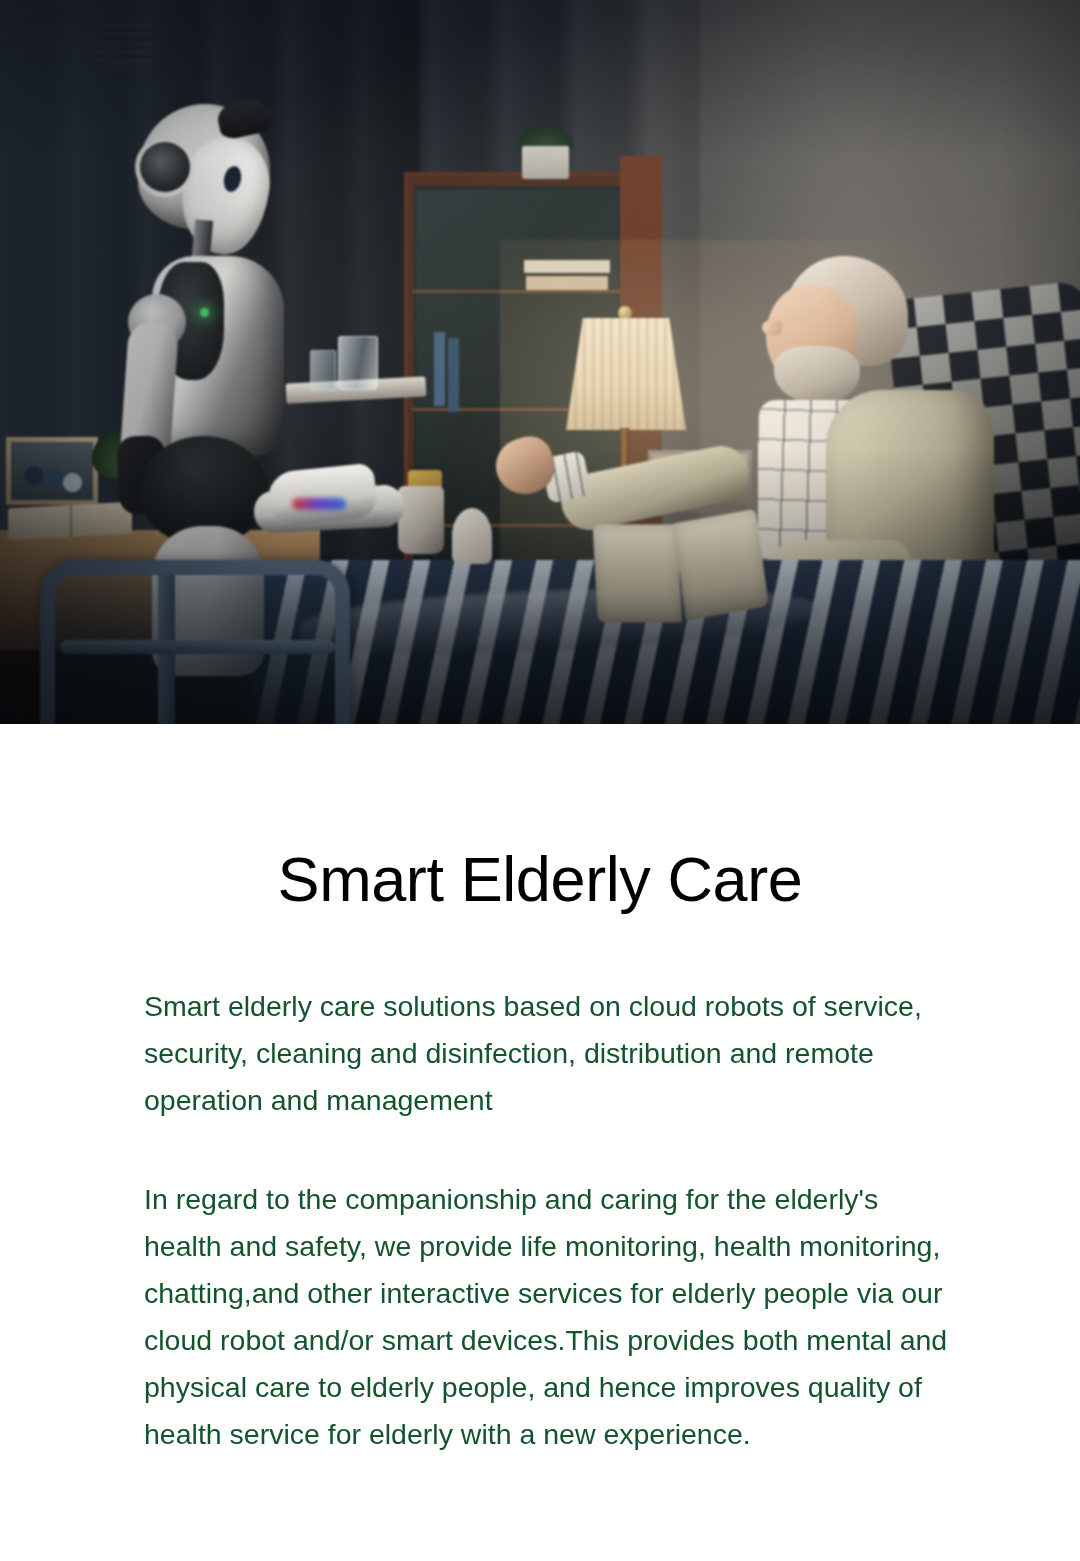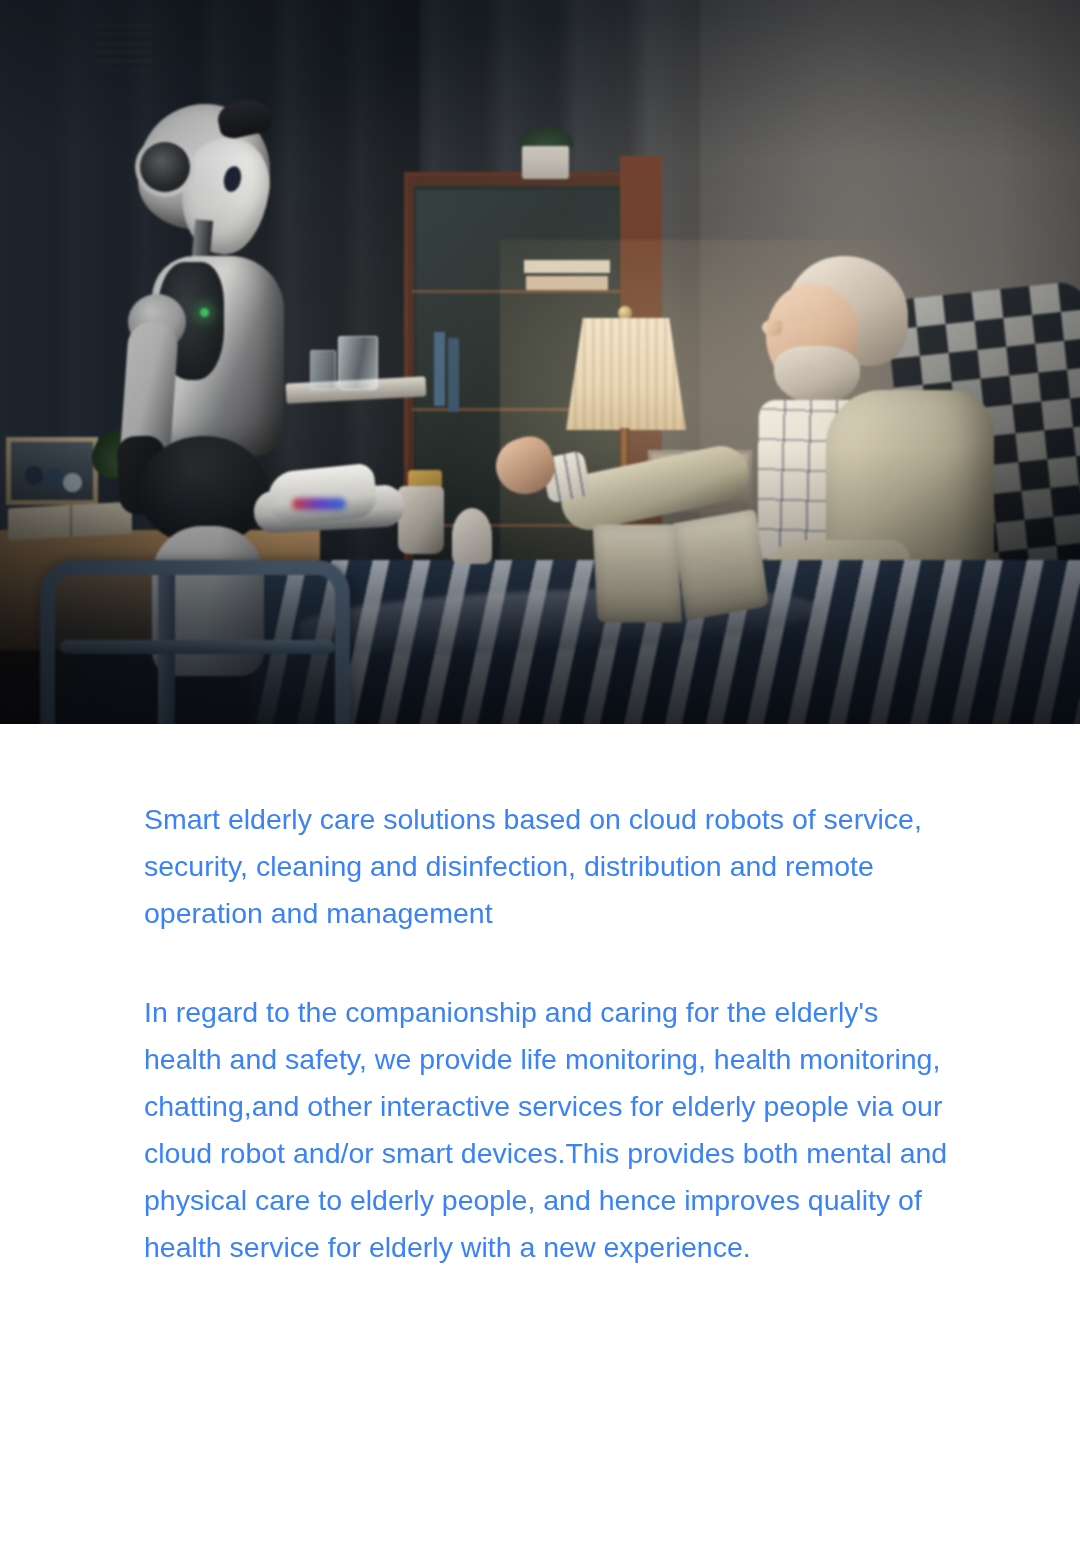--- a/index.html
+++ b/index.html
@@ -628,21 +628,21 @@
   .body {
     margin: 0 auto;
     width: 944px;
     padding-left: 76px;
     padding-right: 62px;
   }
   .para {
     margin-top: 52px;
     font-size: 28.5px;
     line-height: 47px;
-    color: #3b82f6;
+    color: #14532d;
     font-weight: 400;
   }
   .para:first-child { margin-top: 72px; }
 </style>
 </head>
 <body>
 
 <div id="page">
 
   <div class="hero">
@@ -741,20 +741,21 @@
       <div class="bed-rail"></div>
       <div class="bed-rail-post"></div>
       <div class="bed-rail-bar"></div>
 
       <div class="softfocus"></div>
       <div class="grade"></div>
     </div>
   </div>
 
   <div class="content">
+    <h1 class="title">Smart Elderly Care</h1>
 
     <div class="body">
       <p class="para">Smart elderly care solutions based on cloud robots of service, security, cleaning and disinfection, distribution and remote operation and management</p>
       <p class="para">In regard to the companionship and caring for the elderly's health and safety, we provide life monitoring, health monitoring, chatting,and other interactive services for elderly people via our cloud robot and/or smart devices.This provides both mental and physical care to elderly people, and hence improves quality of health service for elderly with a new experience.</p>
     </div>
   </div>
 
 </div>
 
 </body></html>

